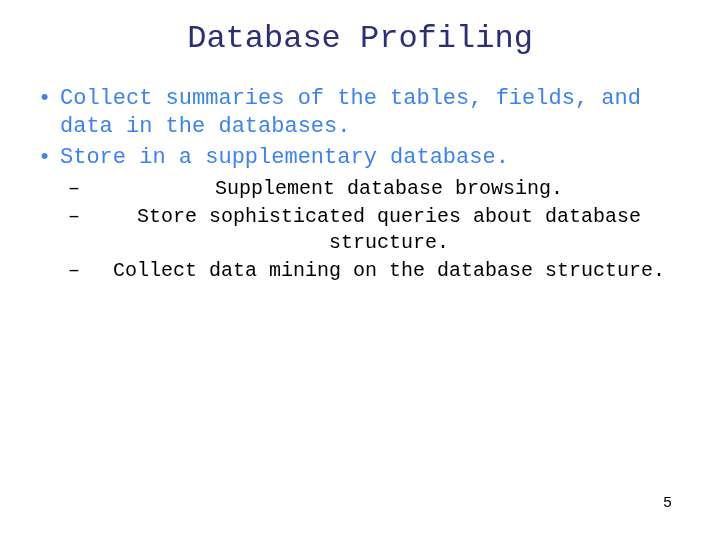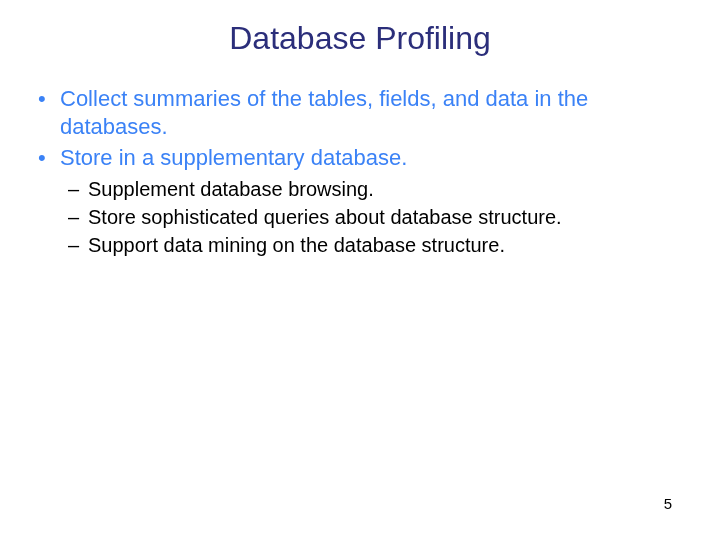--- a/index.html
+++ b/index.html
@@ -13,20 +13,21 @@
       background: #ffffff;
       font-family: Arial, Helvetica, sans-serif;
       position: relative;
       overflow: hidden;
     }
     .slide {
       width: 100%;
       height: 100%;
       padding: 20px 30px;
       position: relative;
+      font-family: Liberation Mono, monospace;
     }
     .title {
       text-align: center;
       font-size: 32px;
       color: #2b2e7a;
       margin-bottom: 28px;
       font-weight: normal;
     }
     .bullet-list {
       list-style: none;
@@ -43,20 +44,21 @@
     .bullet-item::before {
       content: "•";
       position: absolute;
       left: 0;
       top: 0;
     }
     .sub-list {
       list-style: none;
       padding-left: 38px;
       margin-top: 4px;
+      text-align: center;
     }
     .sub-item {
       font-size: 20px;
       color: #000000;
       line-height: 1.3;
       margin-bottom: 2px;
       padding-left: 20px;
       position: relative;
     }
     .sub-item::before {
@@ -80,17 +82,17 @@
   <h1 class="title">Database Profiling</h1>
 
   <ul class="bullet-list">
     <li class="bullet-item">Collect summaries of the tables, fields, and data in the databases.</li>
     <li class="bullet-item">Store in a supplementary database.</li>
   </ul>
 
   <ul class="sub-list">
     <li class="sub-item">Supplement database browsing.</li>
     <li class="sub-item">Store sophisticated queries about database structure.</li>
-    <li class="sub-item">Support data mining on the database structure.</li>
+    <li class="sub-item">Collect data mining on the database structure.</li>
   </ul>
 
   <div class="page-number">5</div>
 </div>
 
 </body></html>

